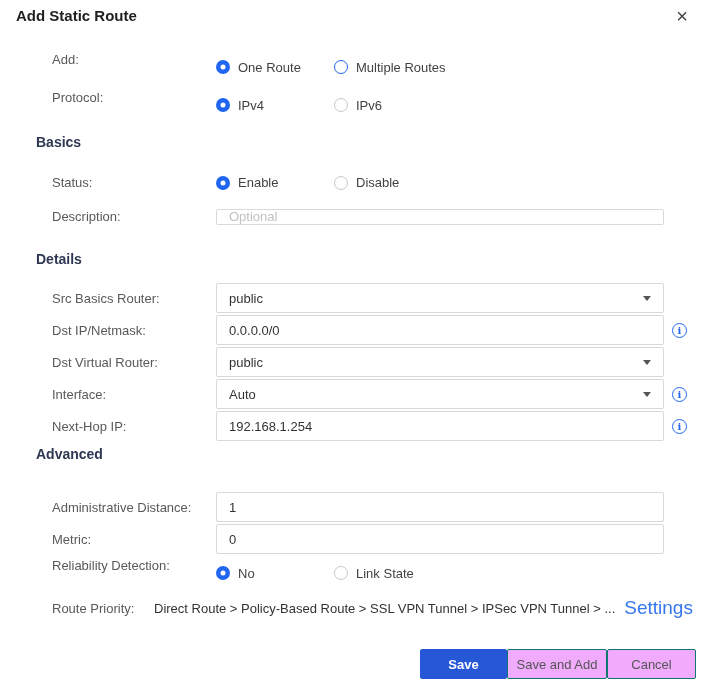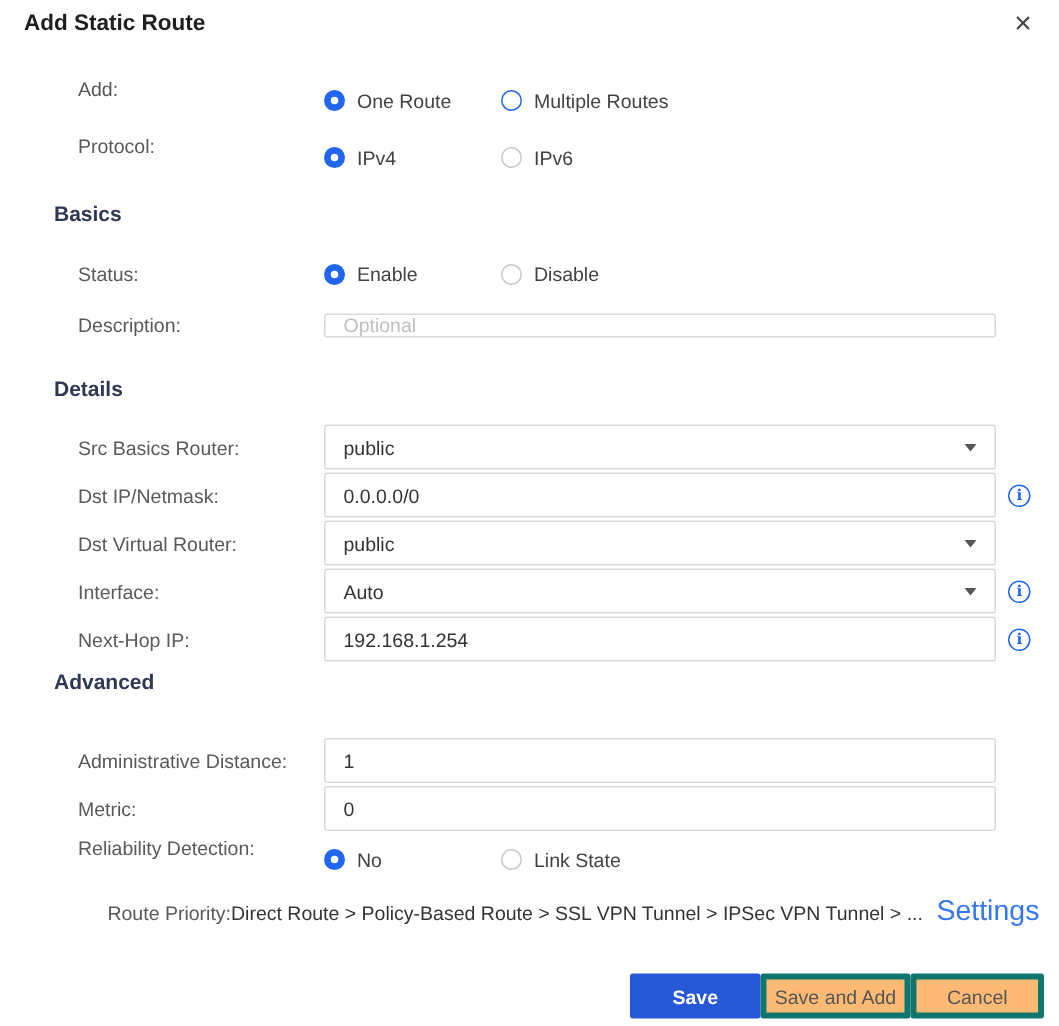--- a/index.html
+++ b/index.html
@@ -36,21 +36,21 @@
 
   
   .rp-label { width:102px; flex:0 0 102px; font-size:13px; color:#595959; }
   .rp-value { font-size:13px; color:#333; }
   .rp-link { font-size:19px; color:#3677f0; margin-left:9px; cursor:pointer; }
 
   
   .btn-bar { position:absolute; top:649px; right:10px; display:flex; }
   .btn { height:30px; border-radius:2px; font-size:13px; display:flex; align-items:center; justify-content:center; cursor:pointer; font-family:"Liberation Sans", sans-serif; }
   .btn-primary { width:87px; background:#2557d6; color:#fff; font-weight:bold; border:1px solid #2557d6; }
-  .btn-default { background:#fdba74; border:4px solid #0f766e; color:#555; }
+  .btn-default { background:#f0abfc; border:1px solid #0f766e; color:#555; }
   .btn-saveadd { width:100px; }
   .btn-cancel { width:89px; }
 </style>
 </head>
 <body>
 
 <div class="dialog-title">Add Static Route</div>
 <div class="close-btn">×</div>
 
 <div class="row" style="top:50px; height:18px;">
@@ -152,21 +152,21 @@
   <div class="radio-item first">
     <span class="radio checked"></span>
     <span class="radio-label">No</span>
   </div>
   <div class="radio-item">
     <span class="radio gray"></span>
     <span class="radio-label">Link State</span>
   </div>
 </div>
 
-<div class="row" style="top:599px; height:18px;text-align:right;">
+<div class="row" style="top:599px; height:18px;">
   <div class="rp-label">Route Priority:</div>
   <span class="rp-value">Direct Route &gt; Policy-Based Route &gt; SSL VPN Tunnel &gt; IPSec VPN Tunnel &gt; ...</span>
   <span class="rp-link">Settings</span>
 </div>
 
 <div class="btn-bar">
   <div class="btn btn-primary">Save</div>
   <div class="btn btn-default btn-saveadd">Save and Add</div>
   <div class="btn btn-default btn-cancel">Cancel</div>
 </div>

